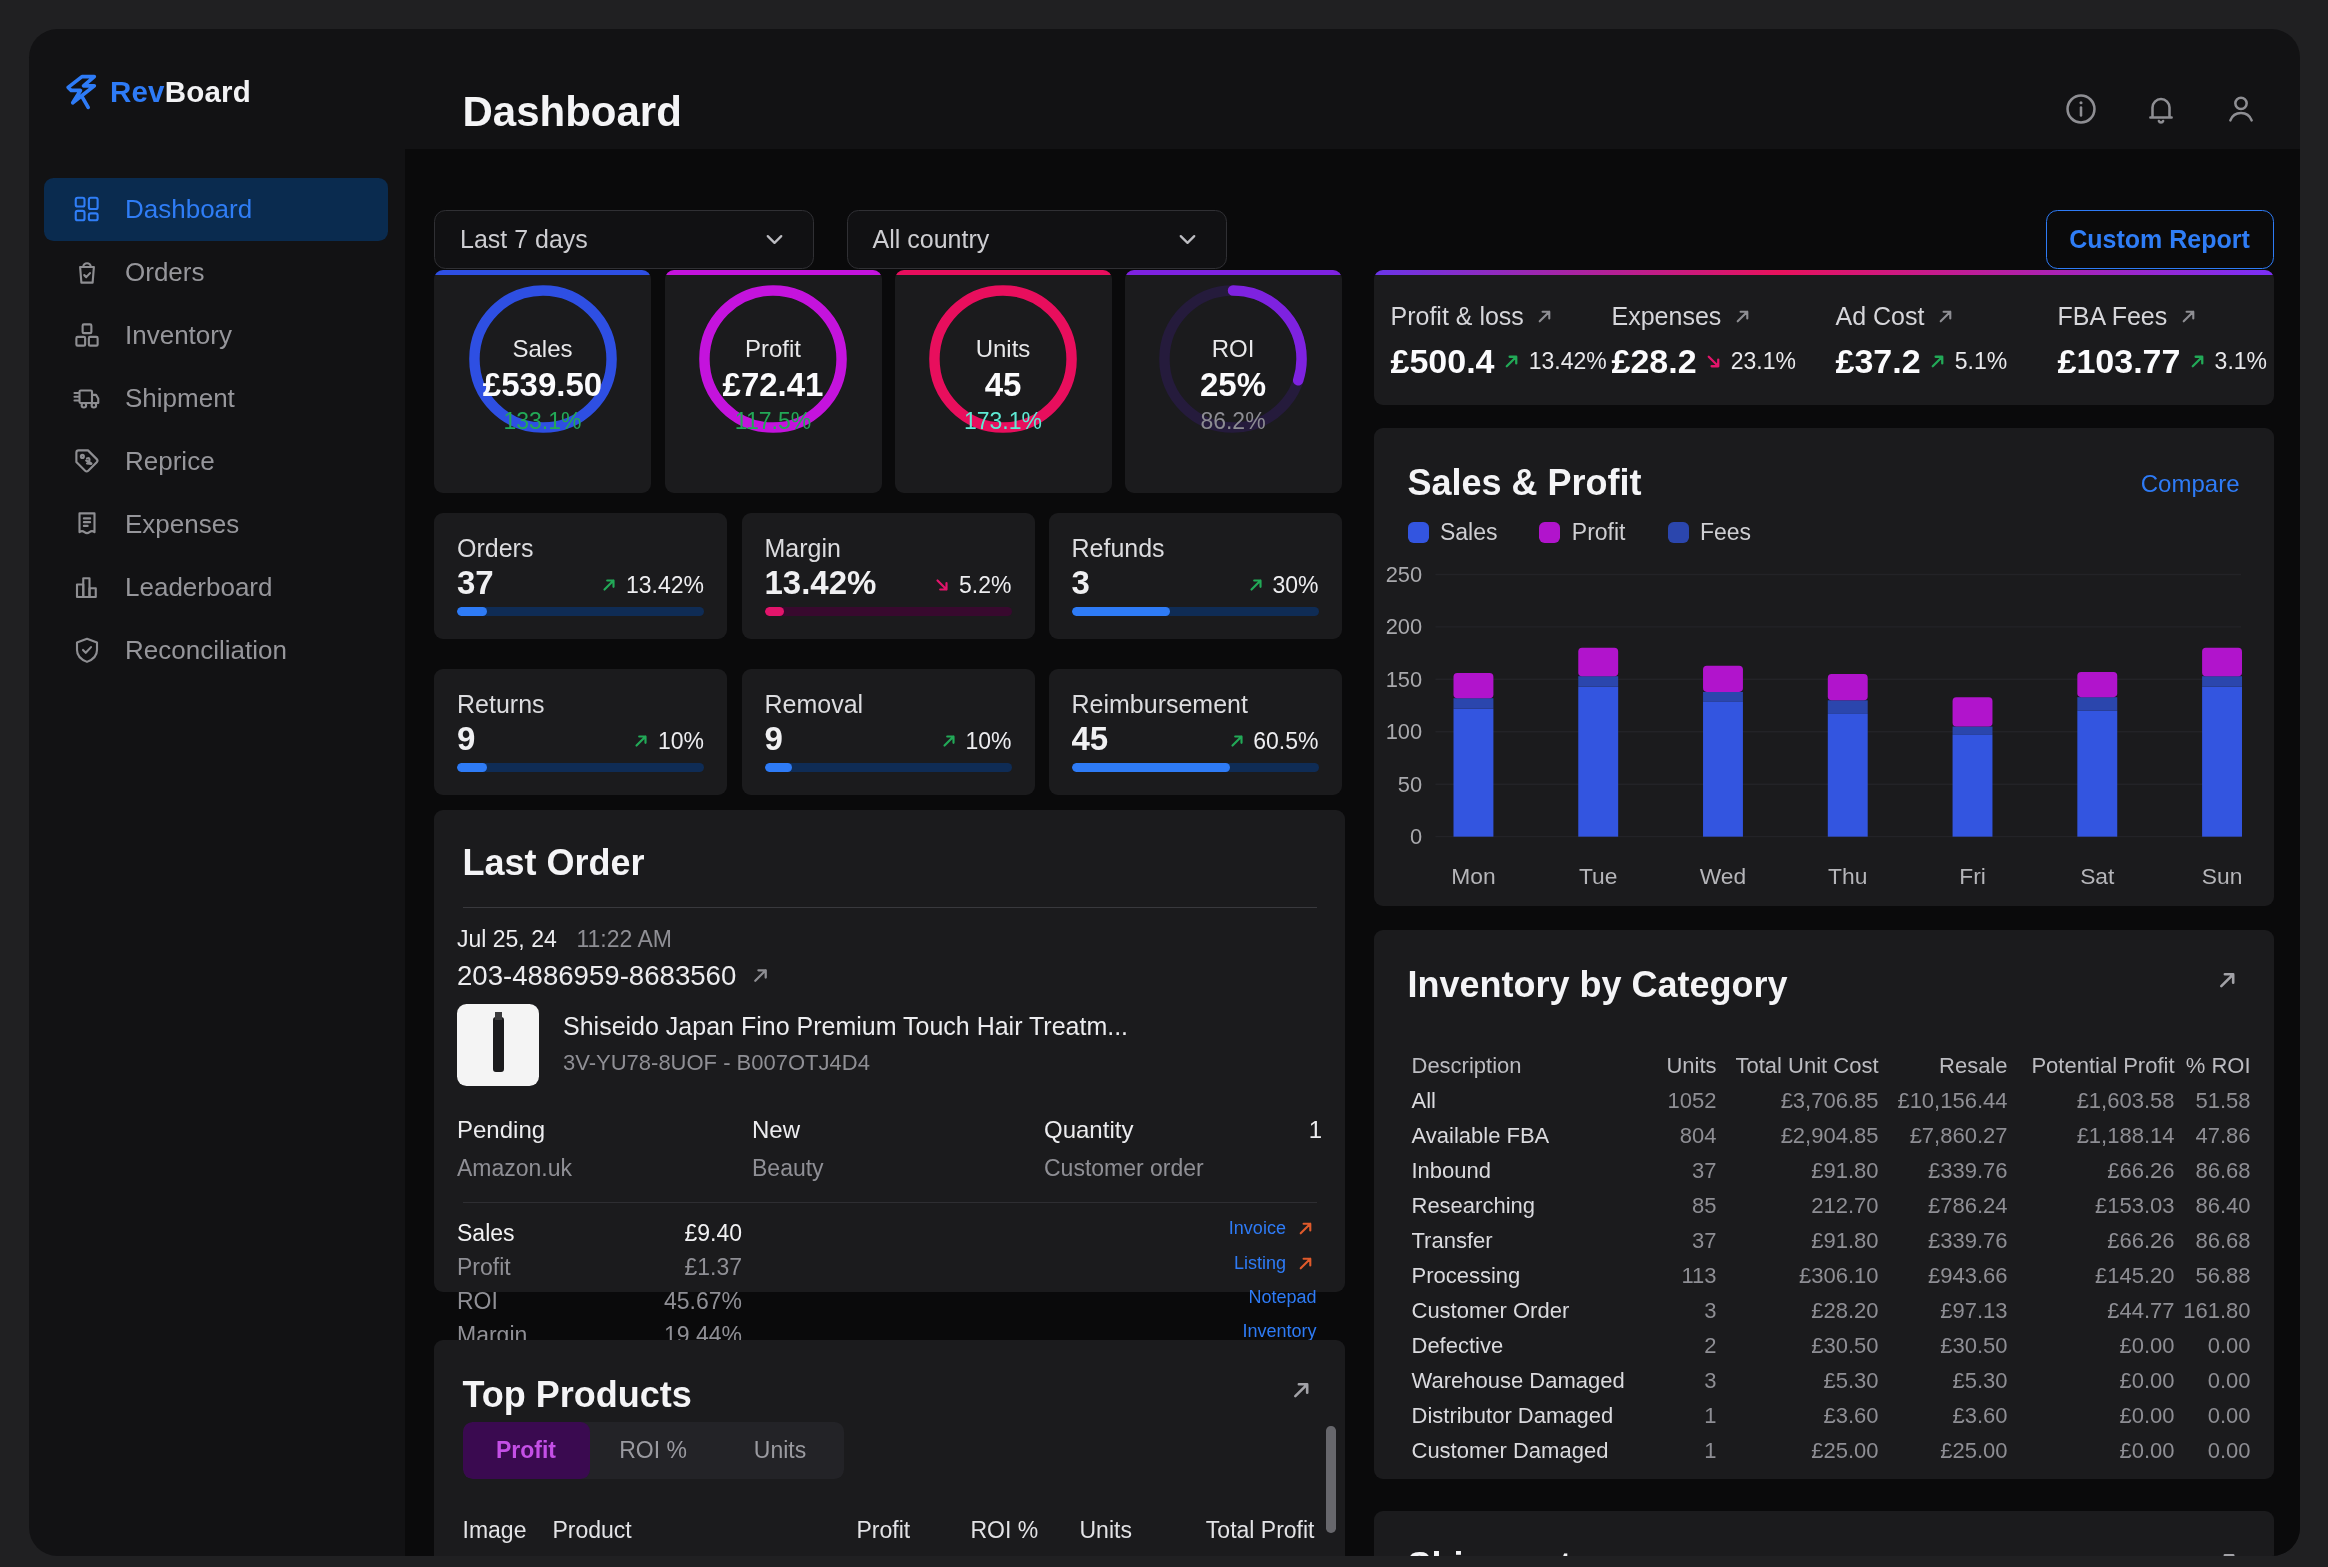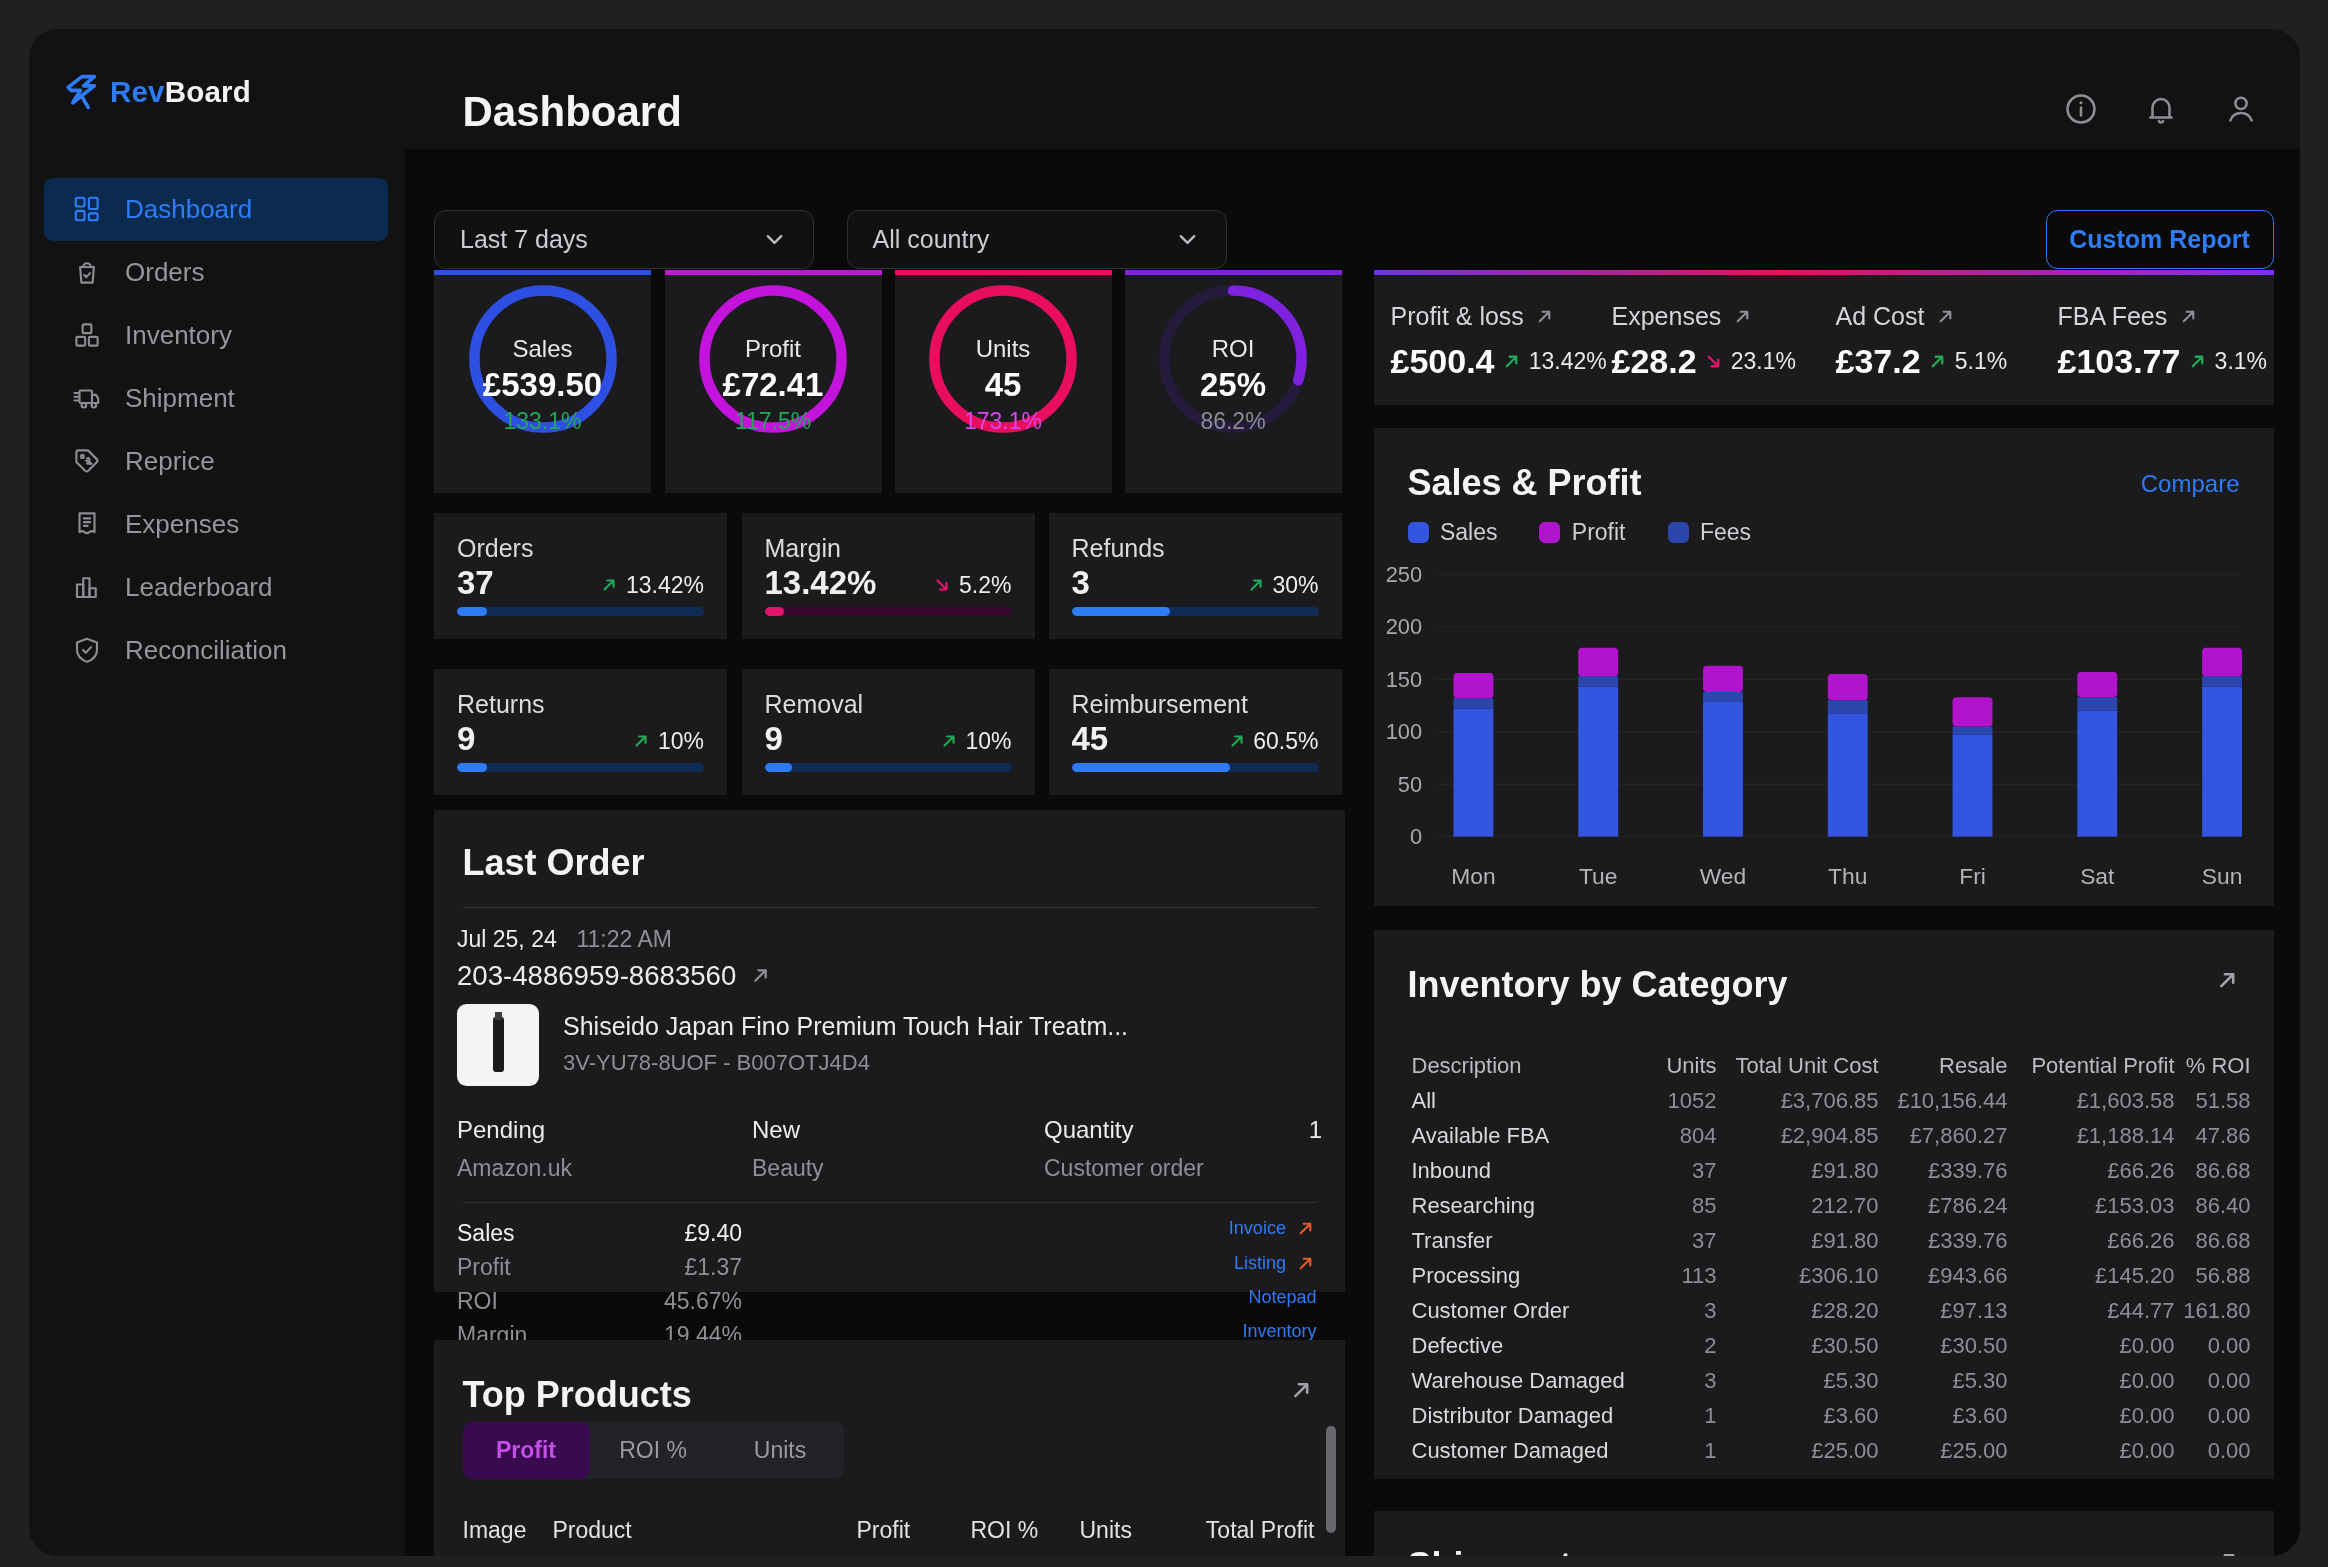--- a/index.html
+++ b/index.html
@@ -16,21 +16,21 @@
   .side-item { height:63px; display:flex; align-items:center; gap:23px; padding-left:28.5px;
     border-radius:9.5px; cursor:pointer; color:#96969b; font-size:26px; }
   .side-item.active { background:#0a2b4f; color:#2f7df6; }
   .side-item svg { flex:0 0 auto; }
   
   .page-title { position:absolute; left:434px; top:59px; font-size:42px; font-weight:700; color:#f4f4f6; }
   .top-icons { position:absolute; right:42px; top:63px; display:flex; gap:46px; align-items:center; }
   .top-icons .ticon { cursor:pointer; }
   
   .content { position:absolute; left:376px; top:120px; right:0; bottom:0; background:#0a0a0b; }
-  .card { position:absolute; background:#1b1b1d; border-radius:0; }
+  .card { position:absolute; background:#1b1b1d; border-radius:9px; }
   .select { position:absolute; height:59px; border:1px solid #303034; border-radius:11.4px;
     display:flex; align-items:center; justify-content:space-between; padding:0 25px;
     color:#cdcdd1; font-size:25px; cursor:pointer; background:#111113; }
   .btn-outline { position:absolute; height:59px; border:1.9px solid #2e7bf6; border-radius:11.4px;
     color:#2f7df6; font-size:25px; font-weight:700; display:flex; align-items:center;
     justify-content:center; cursor:pointer; background:transparent; }
   
   .gauge-card { overflow:hidden; }
   .gauge-top { position:absolute; left:0; top:0; right:0; height:5.7px; }
   .gauge-wrap { position:absolute; left:0; top:9.5px; right:0; display:flex; justify-content:center; }
@@ -245,21 +245,21 @@
         <div class="card gauge-card" style="left:490px; top:121px; width:217px; height:223px;">
           <div class="gauge-top" style="background:#e80e5d;"></div>
           <div class="gauge-wrap">
             <svg width="160" height="160" viewBox="0 0 168 168">
               <circle cx="84" cy="84" r="72" fill="none" stroke="#e80e5d" stroke-width="11" stroke-linecap="round" stroke-dasharray="452.3893421169302 452.3893421169302" transform="rotate(-90 84 84)"></circle>
             </svg>
           </div>
           <div class="gauge-stack" style="padding-top:7.6px;">
             <div class="g-label">Units</div>
             <div class="g-value">45</div>
-            <div class="g-pct" style="color:#d946ef;">173.1%</div>
+            <div class="g-pct" style="color:#5eead4;">173.1%</div>
           </div>
         </div>
         <div class="card gauge-card" style="left:720px; top:121px; width:217px; height:223px;">
           <div class="gauge-top" style="background:#7e22e0;"></div>
           <div class="gauge-wrap">
             <svg width="160" height="160" viewBox="0 0 168 168">
               <circle cx="84" cy="84" r="72" fill="none" stroke="#251b3c" stroke-width="11"></circle>
               <circle cx="84" cy="84" r="72" fill="none" stroke="#7e22e0" stroke-width="11" stroke-linecap="round" stroke-dasharray="135.71680263507906 452.3893421169302" transform="rotate(-90 84 84)"></circle>
             </svg>
           </div>

